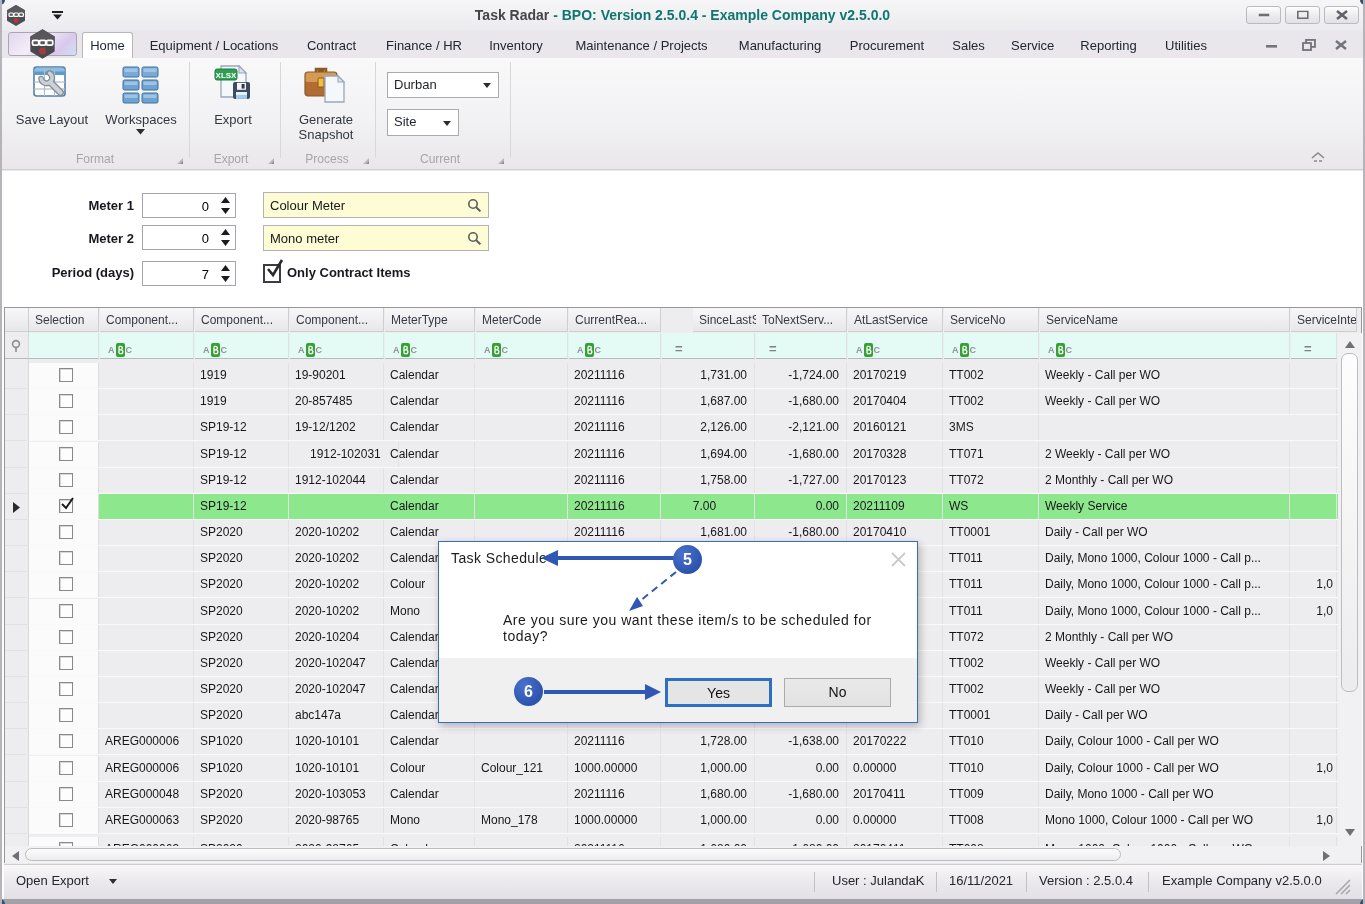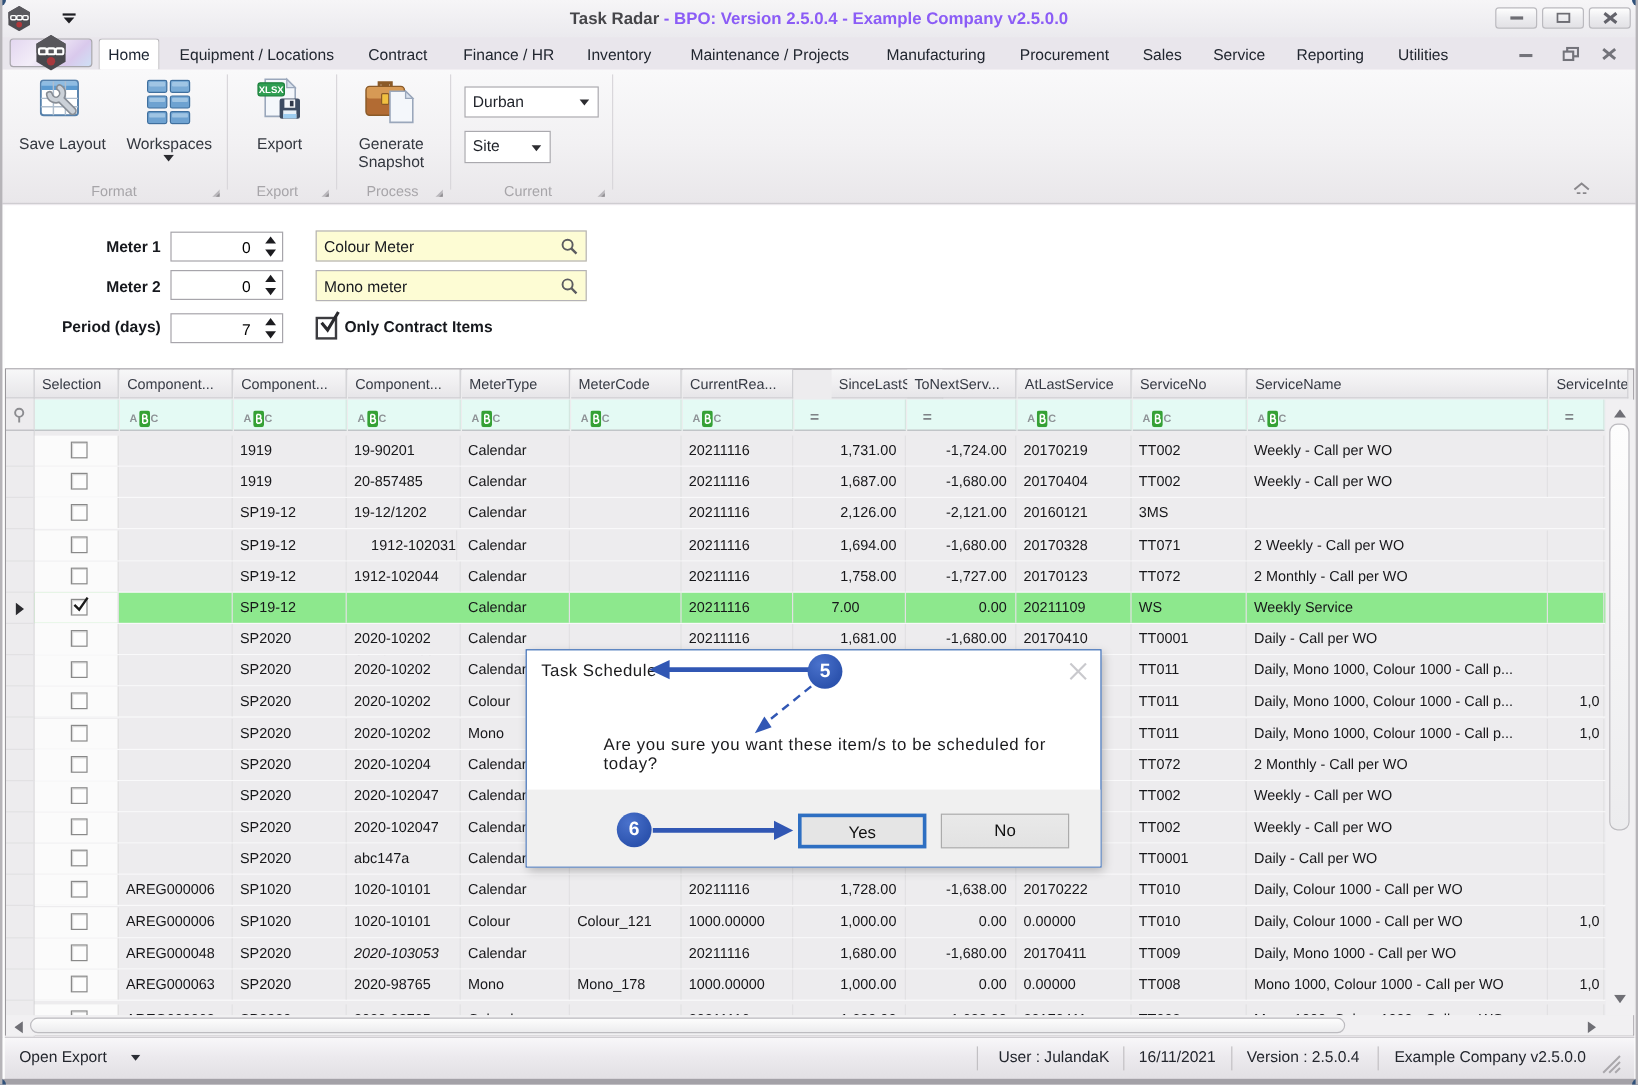--- a/index.html
+++ b/index.html
@@ -1,21 +1,21 @@
 <!DOCTYPE html>
 <html><head><meta charset="utf-8">
 <style>
 *{margin:0;padding:0;box-sizing:border-box;}
 html,body{width:1365px;height:904px;overflow:hidden;}
 body{font-family:"Liberation Sans", sans-serif;position:relative;background:#ece9ed;}
 .abs{position:absolute;}
 #titlebar{position:absolute;left:0;top:0;width:1365px;height:31px;background:linear-gradient(#f6f5f7,#ebeaee);}
 #tabrow{position:absolute;left:0;top:31px;width:1365px;height:27px;background:#e9e6ec;}
 #title{position:absolute;top:7px;left:0;width:1365px;text-align:center;font-size:14px;font-weight:bold;color:#4b4b4f;}
-#title .lt{color:#8b5cf6;}
+#title .lt{color:#0f766e;}
 .winbtn{position:absolute;top:6px;width:35px;height:18px;border:1px solid #bbbabf;border-radius:3px;background:linear-gradient(#fefefe,#ededf0 48%,#e2e1e5);}
 .winbtn svg{position:absolute;left:50%;top:50%;transform:translate(-50%,-50%);}
 .corner{position:absolute;width:5px;height:5px;background:#30517a;}
 
 #appbtn{position:absolute;left:8px;top:32px;width:69px;height:24px;border:1px solid #a9a7ad;border-radius:3px;background:linear-gradient(135deg,#e3d7f0,#f3edf8 40%,#d9c9ec 75%,#cfe0f5);}
 
 #ribbon{position:absolute;left:2px;top:58px;width:1361px;height:112px;background:linear-gradient(#f9f9fa,#f2f1f3 55%,#e9e7ea);border-bottom:1px solid #cfcdd1;}
 .gsep{position:absolute;top:62px;height:96px;width:1px;background:#d9d7db;}
 .glabel{position:absolute;top:152px;height:14px;font-size:12px;color:#a7a5a9;text-align:center;}
 .gcorner{position:absolute;top:157px;width:7px;height:7px;}
@@ -409,21 +409,21 @@
         <div class="c" style="left:915px;width:95px;text-align:left;padding-left:5px;border-right:1px solid #e2e1e3;">3MS</div>
         <div class="c" style="left:1262px;width:46px;text-align:right;padding-right:3px;border-right:1px solid #e2e1e3;"></div>
       </div>
 <div style="position:absolute;left:0;top:79px;width:24px;height:1px;background:#e2e1e3;"></div>
 <div class="row" style="top:81px;background:#edecee;">
         <div class="c" style="left:0;width:70px;background:#fbfbfb;border-right:1px solid #dcdbdd;">
           <div class="cb"></div>
         </div>
         <div class="c" style="left:71px;width:94px;text-align:left;padding-left:5px;border-right:1px solid #e2e1e3;"></div>
         <div class="c" style="left:166px;width:94px;text-align:left;padding-left:5px;border-right:1px solid #e2e1e3;">SP19-12</div>
-        <div class="c" style="left:258px;width:94px;text-align:right;padding-left:5px;border-right:1px solid #e2e1e3;">1912-102031</div>
+        <div class="c" style="left:276px;width:94px;text-align:left;padding-left:5px;border-right:1px solid #e2e1e3;">1912-102031</div>
         <div class="c" style="left:356px;width:90px;text-align:left;padding-left:5px;border-right:1px solid #e2e1e3;">Calendar</div>
         <div class="c" style="left:447px;width:92px;text-align:left;padding-left:5px;border-right:1px solid #e2e1e3;"></div>
         <div class="c" style="left:540px;width:92px;text-align:left;padding-left:5px;border-right:1px solid #e2e1e3;">20211116</div>
         <div class="c" style="left:633px;width:93px;text-align:right;padding-right:7px;border-right:1px solid #e2e1e3;">1,694.00</div>
         <div class="c" style="left:727px;width:91px;text-align:right;padding-right:7px;border-right:1px solid #e2e1e3;">-1,680.00</div>
         <div class="c" style="left:819px;width:95px;text-align:left;padding-left:5px;border-right:1px solid #e2e1e3;">20170328</div>
         <div class="c" style="left:915px;width:95px;text-align:left;padding-left:5px;border-right:1px solid #e2e1e3;">TT071</div>
         <div class="c" style="left:1011px;width:250px;text-align:left;padding-left:5px;border-right:1px solid #e2e1e3;">2 Weekly - Call per WO</div>
         <div class="c" style="left:1262px;width:46px;text-align:right;padding-right:3px;border-right:1px solid #e2e1e3;"></div>
       </div>
@@ -647,21 +647,21 @@
         <div class="c" style="left:1011px;width:250px;text-align:left;padding-left:5px;border-right:1px solid #e2e1e3;">Daily, Colour 1000 - Call per WO</div>
         <div class="c" style="left:1262px;width:46px;text-align:right;padding-right:3px;border-right:1px solid #e2e1e3;">1,0</div>
       </div>
 <div style="position:absolute;left:0;top:420px;width:24px;height:1px;background:#e2e1e3;"></div>
 <div class="row" style="top:421px;background:#edecee;">
         <div class="c" style="left:0;width:70px;background:#fbfbfb;border-right:1px solid #dcdbdd;">
           <div class="cb"></div>
         </div>
         <div class="c" style="left:71px;width:94px;text-align:left;padding-left:5px;border-right:1px solid #e2e1e3;">AREG000048</div>
         <div class="c" style="left:166px;width:94px;text-align:left;padding-left:5px;border-right:1px solid #e2e1e3;">SP2020</div>
-        <div class="c" style="left:261px;width:94px;text-align:left;padding-left:5px;border-right:1px solid #e2e1e3;font-style:italic;">2020-103053</div>
+        <div class="c" style="left:261px;width:94px;text-align:left;padding-left:5px;border-right:1px solid #e2e1e3;">2020-103053</div>
         <div class="c" style="left:356px;width:90px;text-align:left;padding-left:5px;border-right:1px solid #e2e1e3;">Calendar</div>
         <div class="c" style="left:447px;width:92px;text-align:left;padding-left:5px;border-right:1px solid #e2e1e3;"></div>
         <div class="c" style="left:540px;width:92px;text-align:left;padding-left:5px;border-right:1px solid #e2e1e3;">20211116</div>
         <div class="c" style="left:633px;width:93px;text-align:right;padding-right:7px;border-right:1px solid #e2e1e3;">1,680.00</div>
         <div class="c" style="left:727px;width:91px;text-align:right;padding-right:7px;border-right:1px solid #e2e1e3;">-1,680.00</div>
         <div class="c" style="left:819px;width:95px;text-align:left;padding-left:5px;border-right:1px solid #e2e1e3;">20170411</div>
         <div class="c" style="left:915px;width:95px;text-align:left;padding-left:5px;border-right:1px solid #e2e1e3;">TT009</div>
         <div class="c" style="left:1011px;width:250px;text-align:left;padding-left:5px;border-right:1px solid #e2e1e3;">Daily, Mono 1000 - Call per WO</div>
         <div class="c" style="left:1262px;width:46px;text-align:right;padding-right:3px;border-right:1px solid #e2e1e3;"></div>
       </div>

